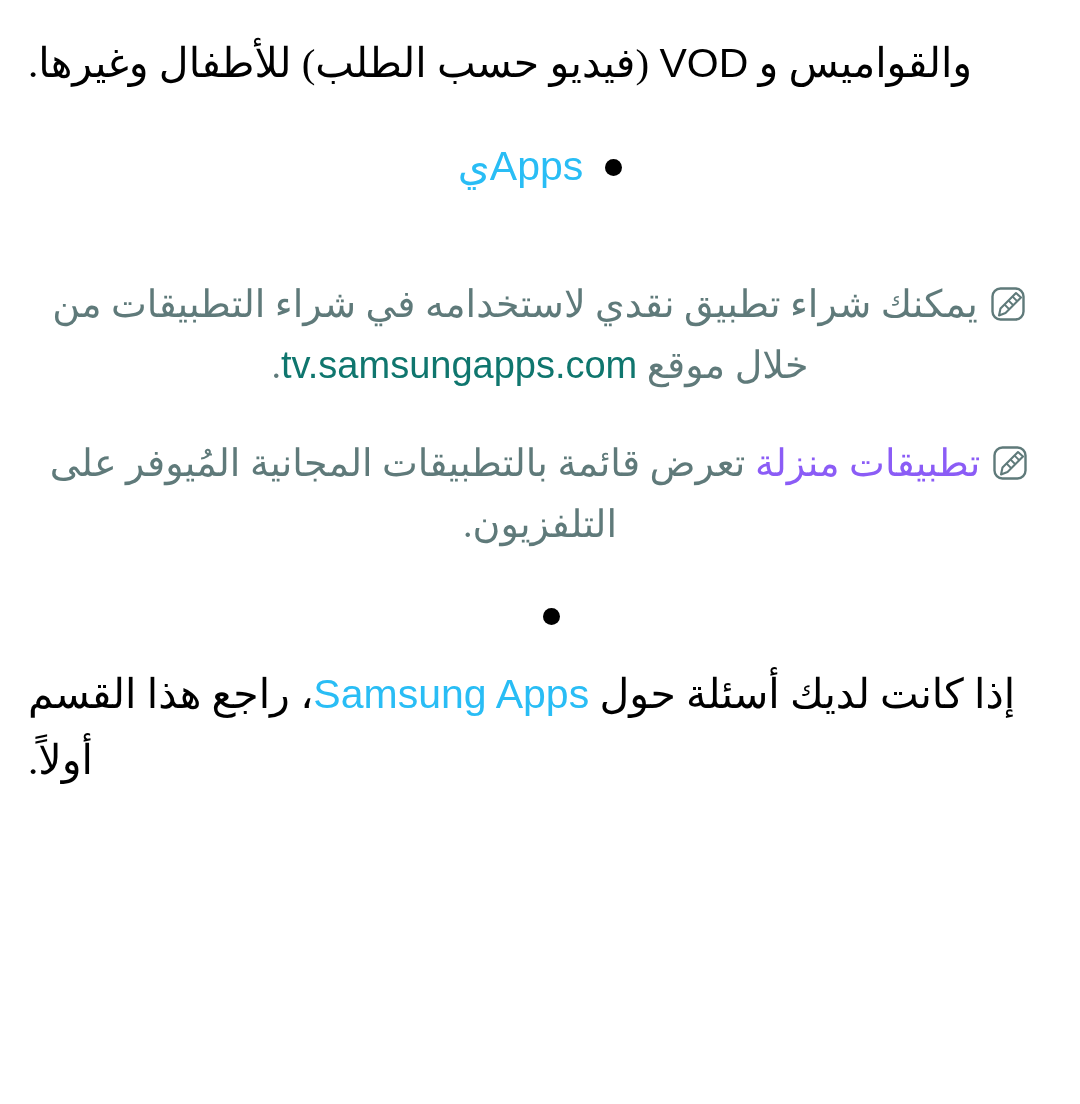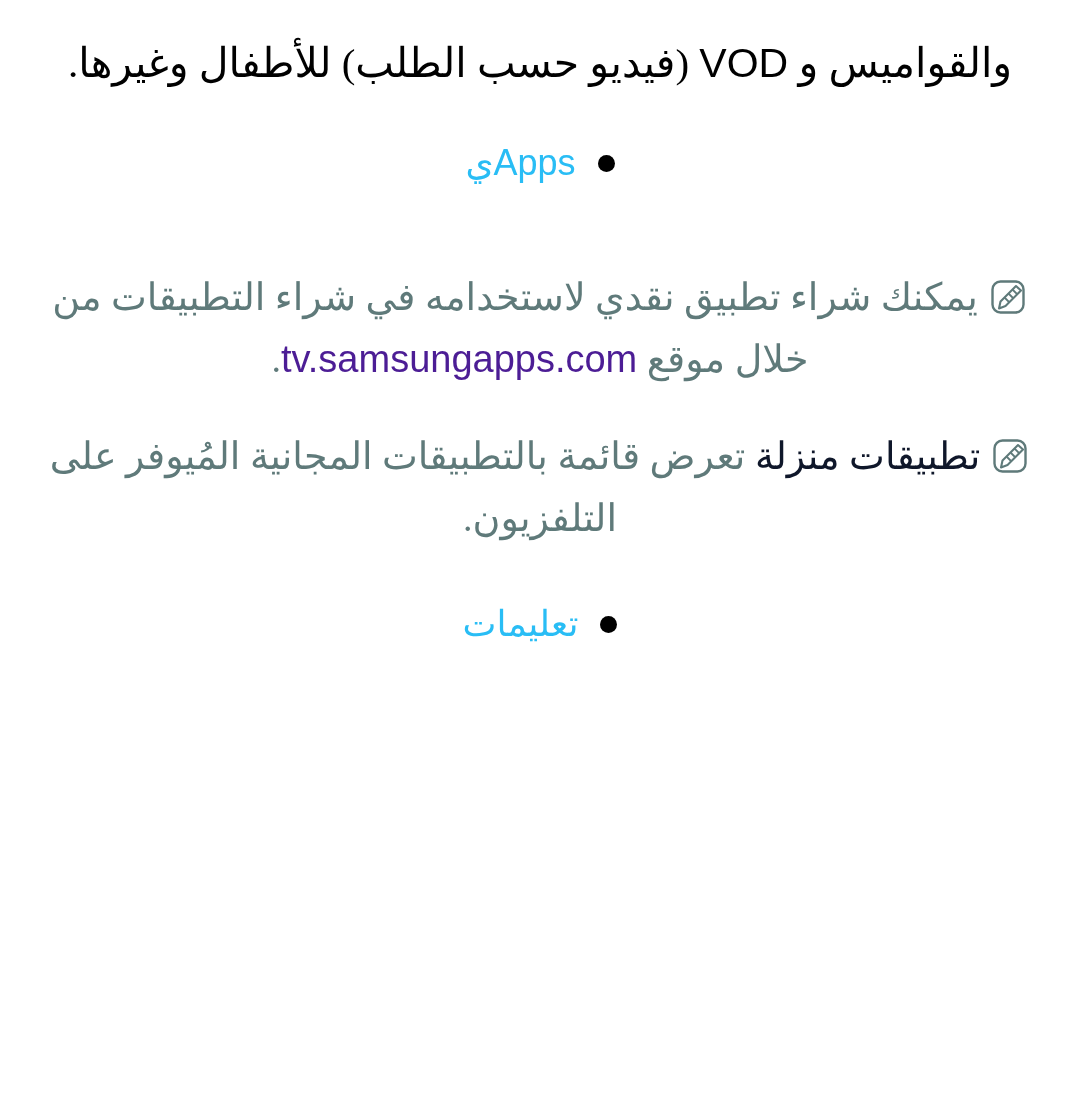--- a/index.html
+++ b/index.html
@@ -24,21 +24,21 @@
     box-sizing: border-box;
     padding: 0 28px;
     display: flex;
     flex-direction: column;
   }
 
   
   .para {
     font-size: 41px;
     line-height: 1.62;
-    text-align: center;
+    text-align: left;
     color: #000000;
     direction: rtl;
     unicode-bidi: isolate;
     font-family: "Liberation Serif", "DejaVu Serif", serif;
   }
 
   .para.first-line {
     margin-top: 30px;
   }
 
@@ -52,21 +52,21 @@
   }
   .bullet-dot {
     width: 17px;
     height: 17px;
     border-radius: 50%;
     background: #000000;
     flex: 0 0 auto;
     margin-left: 22px;
   }
   .bullet-label {
-    font-size: 36px;
+    font-size: 41px;
     line-height: 1.3;
     color: #29bdf5;
     direction: rtl;
     unicode-bidi: isolate;
     font-family: "Liberation Sans", "DejaVu Sans", sans-serif;
     white-space: nowrap;
   }
   .bullet-label.serif {
     font-family: "Liberation Serif", "DejaVu Serif", serif;
   }
@@ -75,21 +75,21 @@
   .note {
     font-size: 38px;
     line-height: 1.62;
     text-align: center;
     color: #5f7a7a;
     direction: rtl;
     unicode-bidi: isolate;
     font-family: "Liberation Serif", "DejaVu Serif", serif;
   }
   .note .accent {
-    color: #0f172a;
+    color: #8b5cf6;
   }
 
   .note-icon {
     display: inline-block;
     width: 40px;
     height: 40px;
     vertical-align: -7px;
     margin-left: 10px;
   }
   .note-icon svg {
@@ -107,21 +107,21 @@
   .latin-accent {
     font-family: "Liberation Sans", "DejaVu Sans", sans-serif;
     color: #29bdf5;
     direction: ltr;
     unicode-bidi: isolate;
   }
   .latin-note {
     font-family: "Liberation Sans", "DejaVu Sans", sans-serif;
     direction: ltr;
     unicode-bidi: isolate;
-    color: #4c1d95;
+    color: #0f766e;
   }
 
   .accent-ar {
     color: #29bdf5;
     font-family: "Liberation Sans", "DejaVu Sans", sans-serif;
   }
   .sp-36 { height: 36px; }
   .sp-44 { height: 44px; }
   .sp-52 { height: 52px; }
 </style>
@@ -169,19 +169,21 @@
         <path d="M20.5 16.5 L25.5 21.5" fill="none" stroke="#5f7a7a" stroke-width="1.8"></path>
         <path d="M16.5 20.5 L21.5 25.5" fill="none" stroke="#5f7a7a" stroke-width="1.8"></path>
       </svg>
     </span><span class="accent">تطبيقات منزلة</span><span> تعرض قائمة بالتطبيقات المجانية المُيوفر على التلفزيون.</span>
   </div>
 
   <div class="sp-52"></div>
 
   <div class="bullet-row">
     <span class="bullet-dot"></span>
-    <span class="bullet-label serif">تعليمات</span>
   </div>
 
   <div class="sp-36"></div>
 
+  <div class="para">
+    <span>إذا كانت لديك أسئلة حول </span><span class="latin-accent">Samsung Apps</span><span>، راجع هذا القسم أولاً.</span>
+  </div>
 
 </div>
 
 </body></html>

